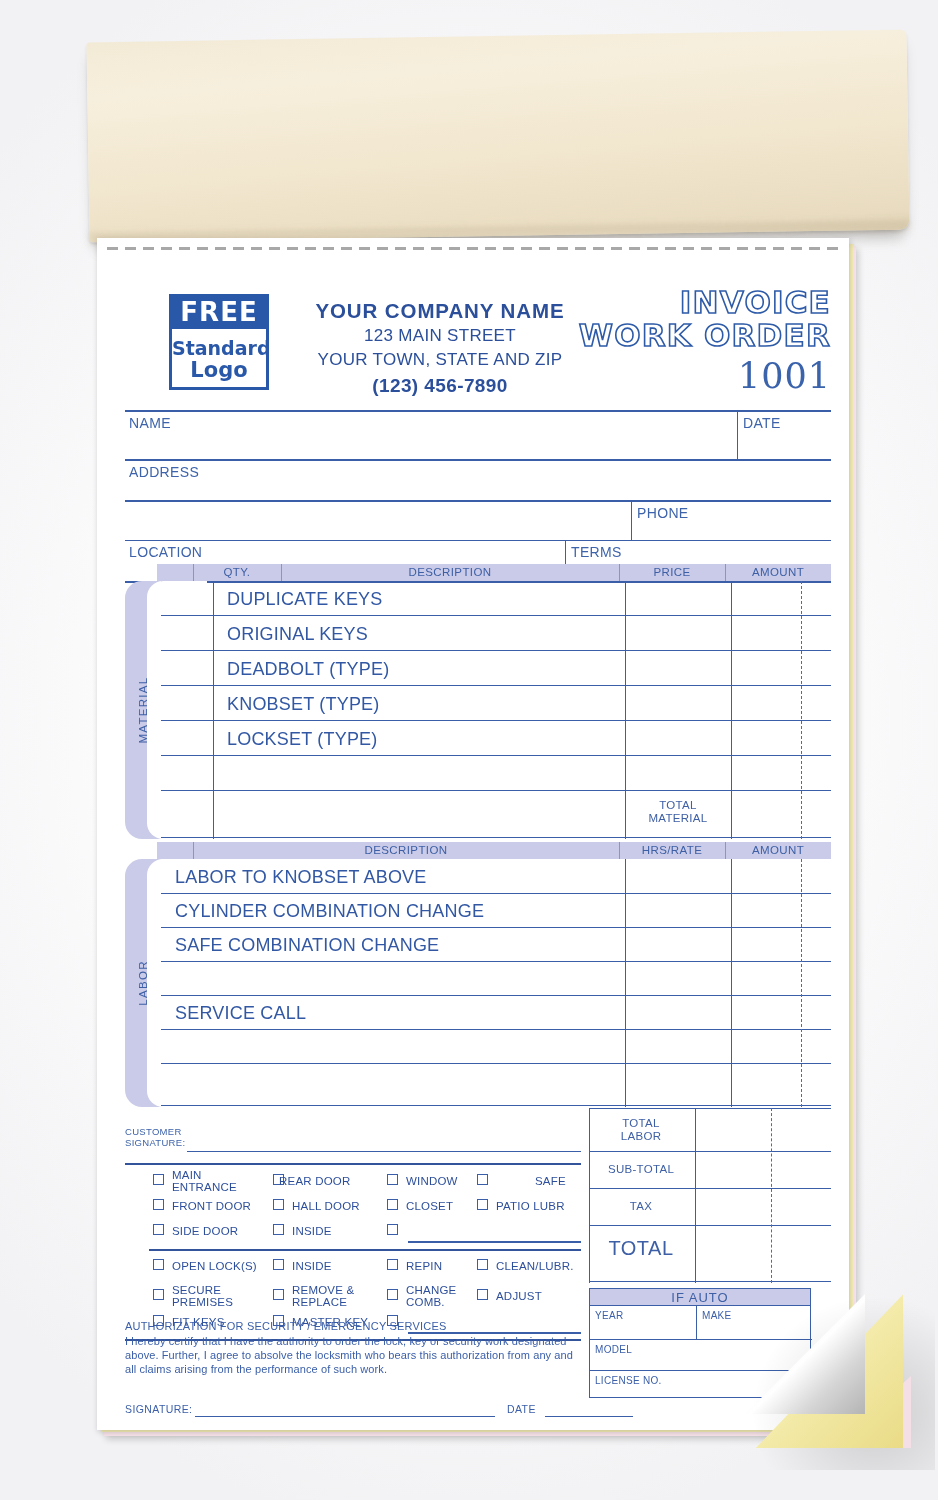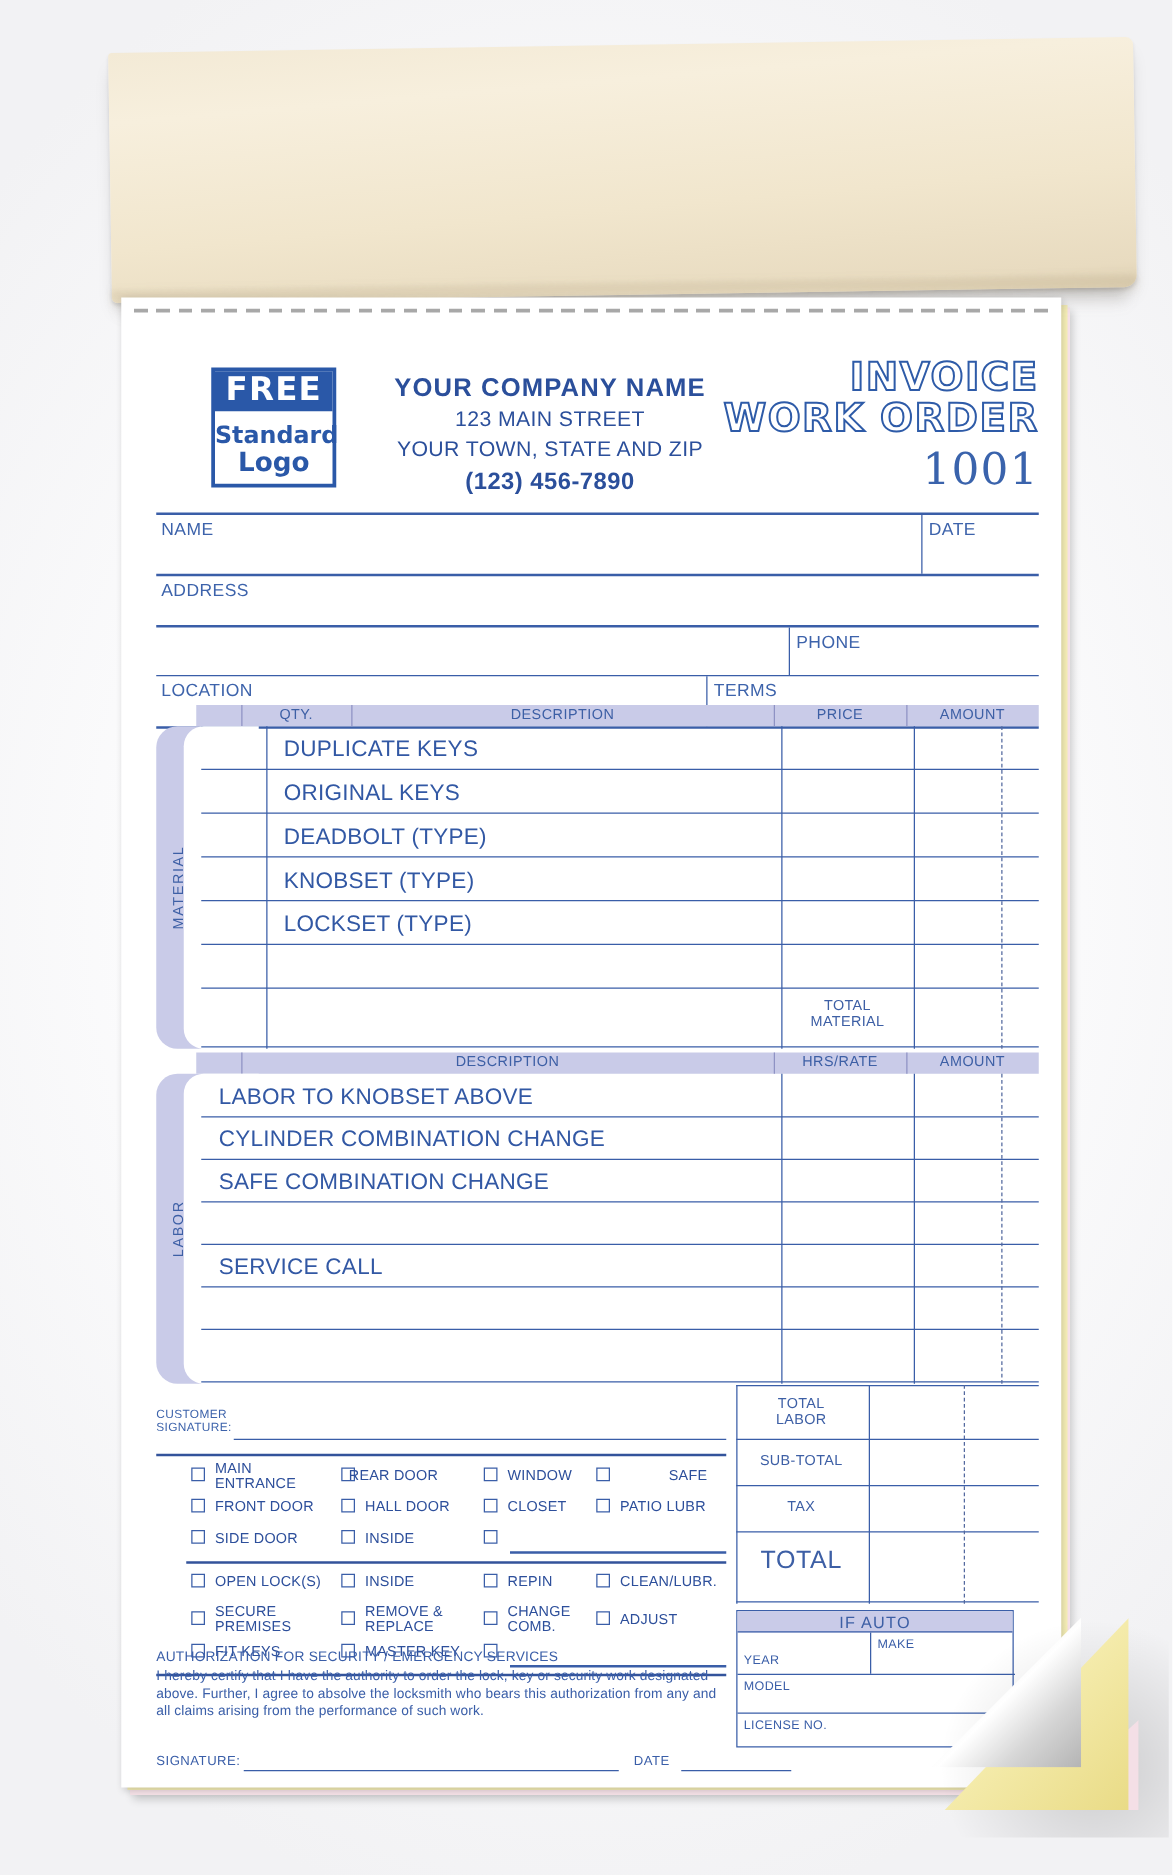--- a/index.html
+++ b/index.html
@@ -501,21 +501,21 @@
   <div class="thinrule" style="left:448px; width:88px; top:1178px;"></div>
 
   <div class="ifauto" style="left:492px; top:1050px; width:222px; height:110px;">
 
     <div class="ifauto-hd">IF AUTO</div>
 
     <div class="thinrule" style="left:0; width:222px; top:50px;"></div>
     <div class="thinrule" style="left:0; width:222px; top:81px;"></div>
     <div class="colline" style="left:106px; top:17px; height:33px;"></div>
 
-    <div class="fl" style="left:5px;   top:34px;">YEAR</div>
+    <div class="fl" style="left:5px;   top:21px;">YEAR</div>
     <div class="fl" style="left:112px; top:21px;">MAKE</div>
     <div class="fl" style="left:5px;   top:55px;">MODEL</div>
     <div class="fl" style="left:5px;   top:86px;">LICENSE NO.</div>
   </div>
 
 </div>
 
 <div class="curl-wrap">
   <div class="curl-shadow"></div>
   <div class="curl-pink-edge"></div>

